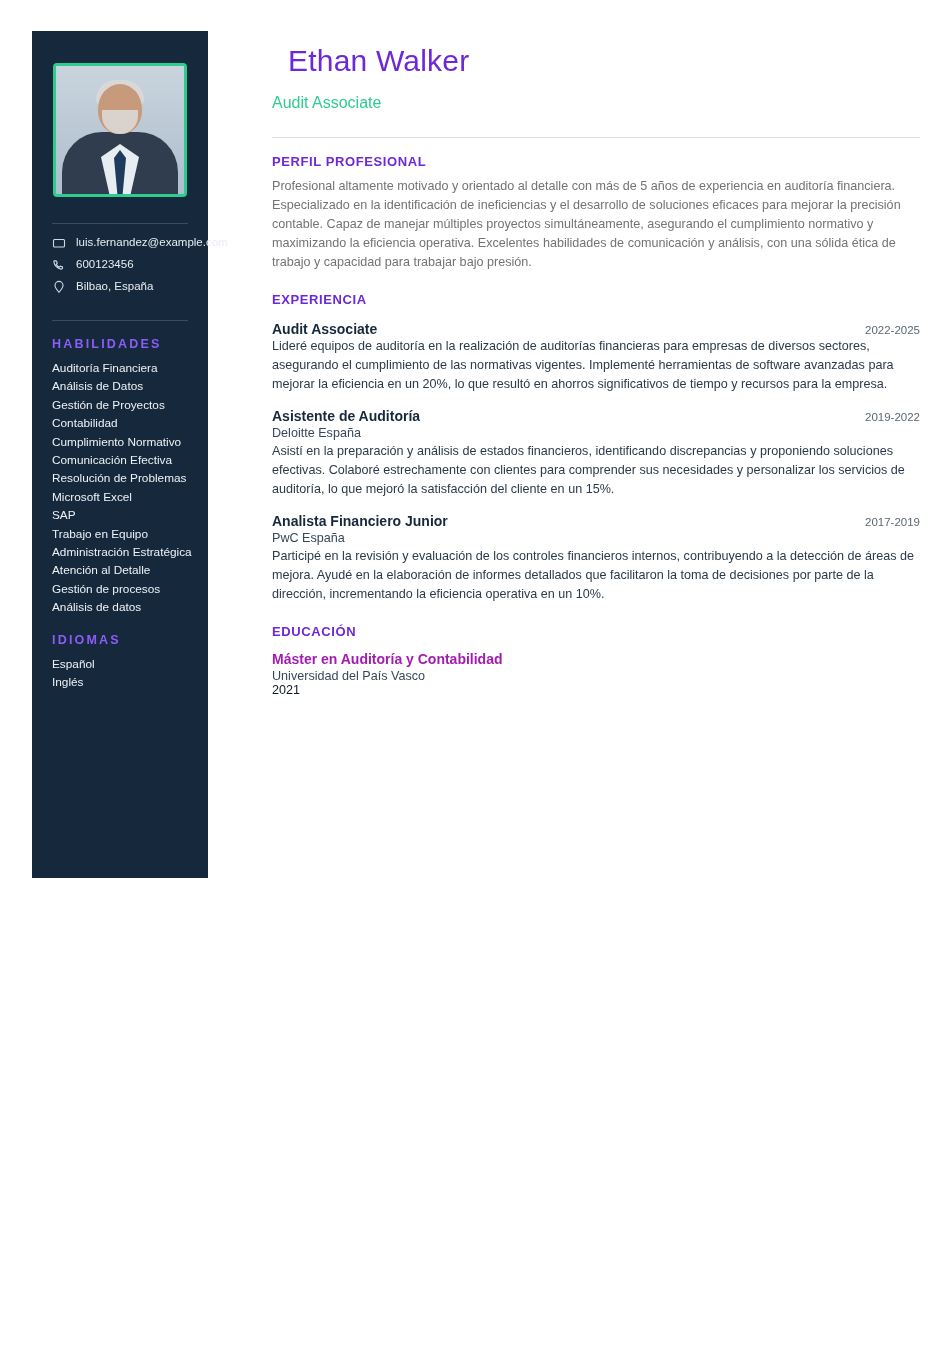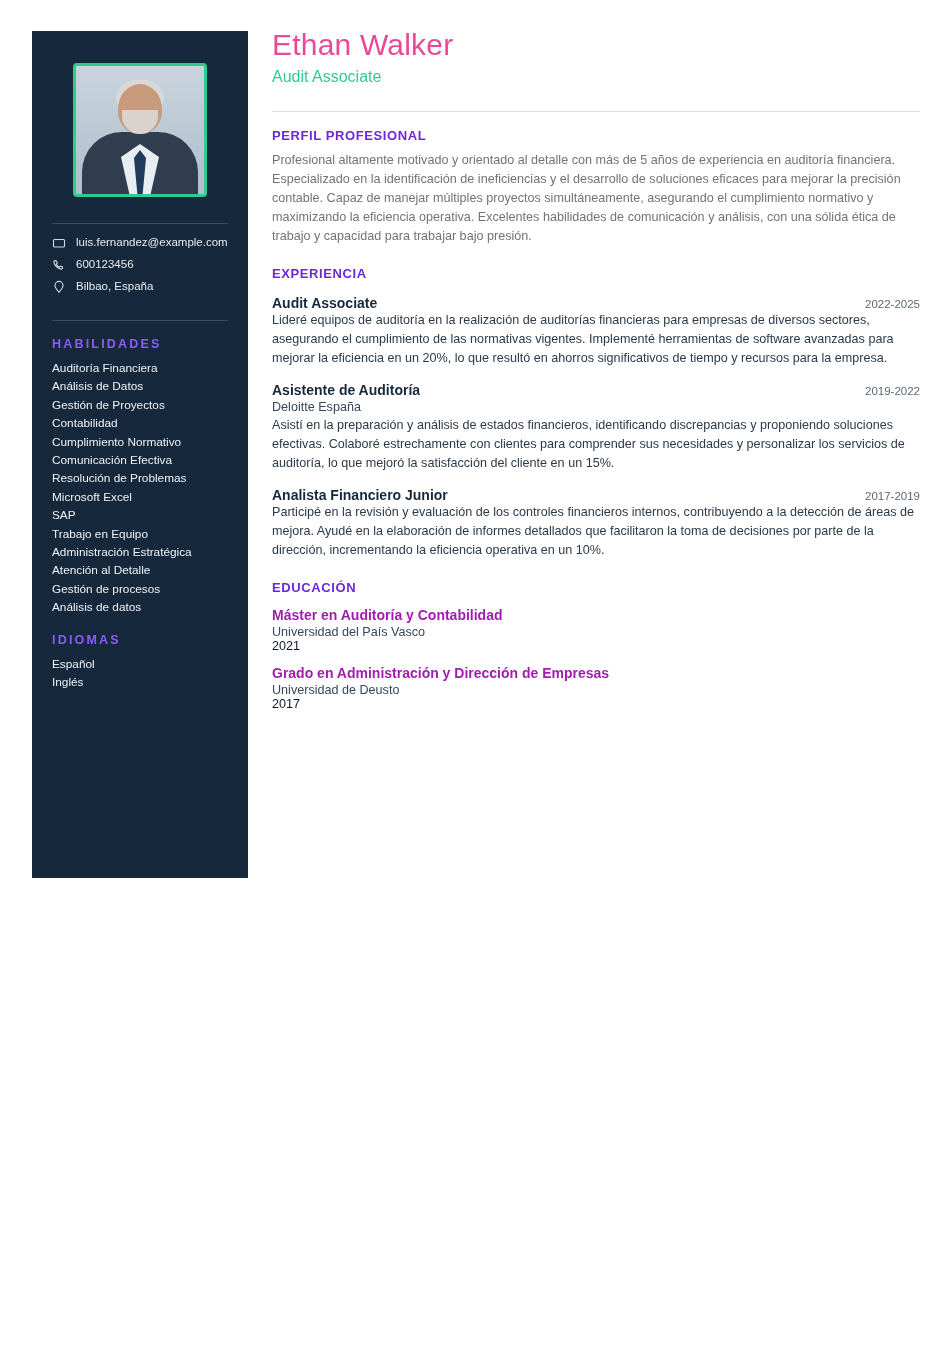--- a/index.html
+++ b/index.html
@@ -20,21 +20,21 @@
     width: 952px;
     height: 1347px;
     background: #ffffff;
   }
 
   
   .sidebar {
     position: absolute;
     left: 32px;
     top: 31px;
-    width: 216px;
+    width: 176px;
     height: 847px;
     background: #16283c;
     color: #ffffff;
     box-sizing: border-box;
     padding: 18px 20px 20px 20px;
   }
   .photo-wrap {
     width: 128px;
     height: 128px;
     margin: 14px auto 0 auto;
@@ -160,22 +160,22 @@
   
   .main {
     position: absolute;
     left: 272px;
     top: 28px;
     width: 648px;
   }
   .name {
     font-size: 30px;
     font-weight: normal;
-    color: #ec4899;
-    margin: 0;
+    color: #6d28d9;
+    margin: 16px;
     letter-spacing: .2px;
   }
   .role {
     font-size: 16px;
     color: #2ecc8f;
     margin: 6px 0 0 0;
   }
   .rule {
     border: 0;
     border-top: 1px solid #d8dee4;
@@ -337,31 +337,27 @@
       </div>
       <div class="job-company">Deloitte España</div>
       <p class="job-desc">Asistí en la preparación y análisis de estados financieros, identificando discrepancias y proponiendo soluciones efectivas. Colaboré estrechamente con clientes para comprender sus necesidades y personalizar los servicios de auditoría, lo que mejoró la satisfacción del cliente en un 15%.</p>
     </div>
 
     <div class="job">
       <div class="job-head">
         <span class="job-title">Analista Financiero Junior</span>
         <span class="job-dates">2017-2019</span>
       </div>
+      <div class="job-company">PwC España</div>
       <p class="job-desc">Participé en la revisión y evaluación de los controles financieros internos, contribuyendo a la detección de áreas de mejora. Ayudé en la elaboración de informes detallados que facilitaron la toma de decisiones por parte de la dirección, incrementando la eficiencia operativa en un 10%.</p>
     </div>
 
     <h2 class="sec-title exp">EDUCACIÓN</h2>
 
     <div class="edu">
       <div class="edu-title">Máster en Auditoría y Contabilidad</div>
       <div class="edu-school">Universidad del País Vasco</div>
       <div class="edu-year">2021</div>
     </div>
 
-    <div class="edu">
-      <div class="edu-title">Grado en Administración y Dirección de Empresas</div>
-      <div class="edu-school">Universidad de Deusto</div>
-      <div class="edu-year">2017</div>
-    </div>
   </main>
 
 </div>
 
 </body></html>

